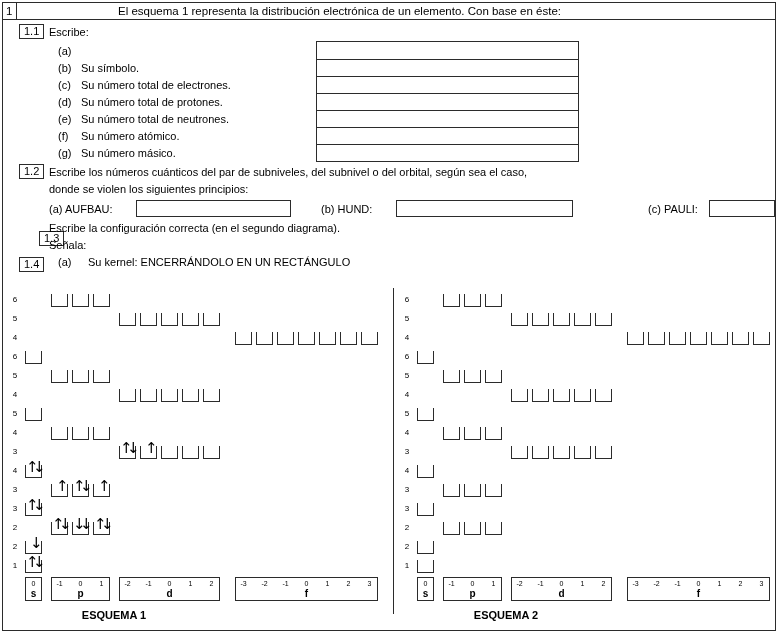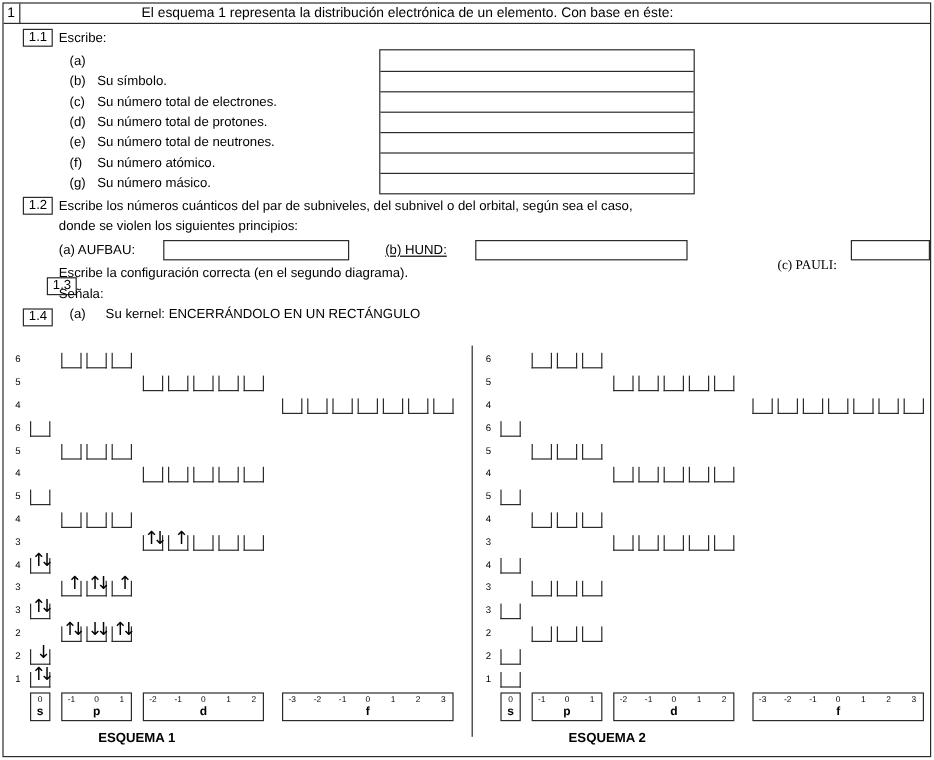--- a/index.html
+++ b/index.html
@@ -90,24 +90,24 @@
     <div class="arow"></div>
   </div>
 
   <span class="sec-num" style="left:16px; top:161px;">1.2</span>
   <span class="txt" style="left:46px; top:162px;">Escribe los números cuánticos del par de subniveles, del subnivel o del orbital, según sea el caso,</span>
   <span class="txt" style="left:46px; top:179px;">donde se violen los siguientes principios:</span>
 
   <span class="txt" style="left:46px; top:199px;">(a) AUFBAU:</span>
   <div class="input-box" style="left:133px; top:197px; width:155px;"></div>
 
-  <span class="txt" style="left:318px; top:199px;text-decoration:underline;">(b) HUND:</span>
+  <span class="txt" style="left:318px; top:199px;">(b) HUND:</span>
   <div class="input-box" style="left:393px; top:197px; width:177px;"></div>
 
-  <span class="txt" style="left:645px; top:211px;font-family:Liberation Serif, serif;">(c) PAULI:</span>
+  <span class="txt" style="left:645px; top:199px;">(c) PAULI:</span>
   <div class="input-box" style="left:706px; top:197px; width:66px;"></div>
 
   <span class="sec-num" style="left:16px; top:228px;margin-left:20px;">1.3</span>
   <span class="txt" style="left:46px; top:218px;">Escribe la configuración correcta (en el segundo diagrama).</span>
 
   <span class="sec-num" style="left:16px; top:234px;margin-top:20px;">1.4</span>
   <span class="txt" style="left:46px; top:235px;">Señala:</span>
 
   <span class="txt items-14" style="left:55px; top:252px;"><span class="letter">(a)</span><span>Su kernel: ENCERRÁNDOLO EN UN RECTÁNGULO</span></span>
 

